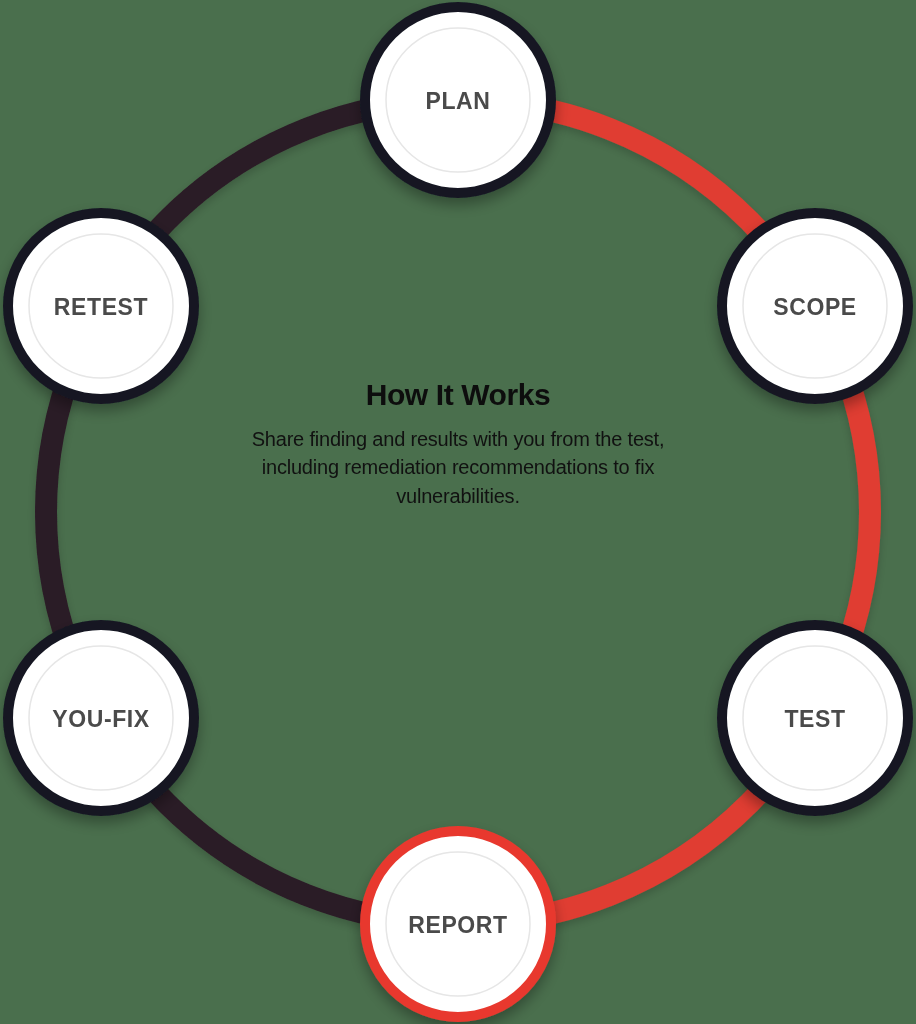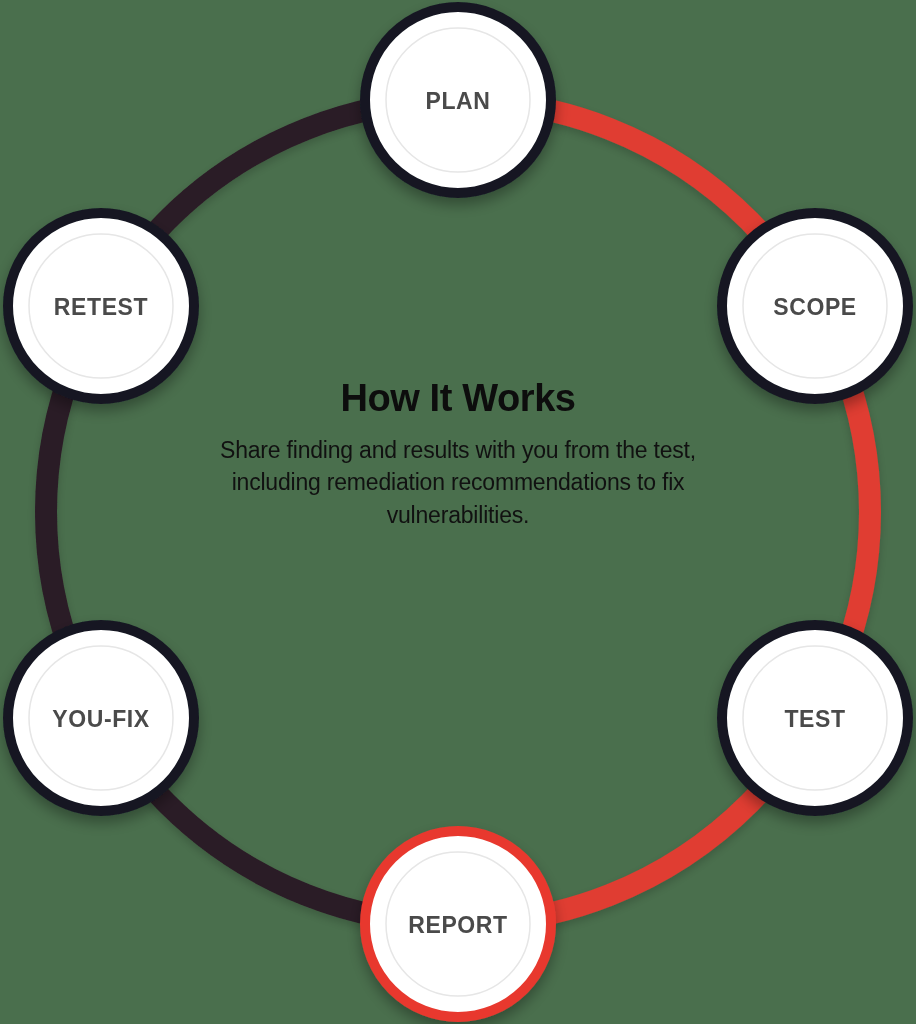--- a/index.html
+++ b/index.html
@@ -27,29 +27,29 @@
   }
   .center-block {
     position: absolute;
     left: 178px;
     top: 378px;
     width: 560px;
     text-align: center;
     pointer-events: none;
   }
   .center-title {
-    font-size: 38px;
+    font-size: 30px;
     font-weight: 700;
     color: #0d0d0d;
     letter-spacing: -0.4px;
     margin: 0 0 14px 0;
     line-height: 1.1;
   }
   .center-sub {
-    font-size: 23px;
+    font-size: 20px;
     font-weight: 500;
     color: #111111;
     line-height: 1.42;
     margin: 8px;
     padding: 0 28px;
     letter-spacing: -0.2px;
   }
   .node-label {
     font-family: "Liberation Sans", sans-serif;
     font-size: 23px;

